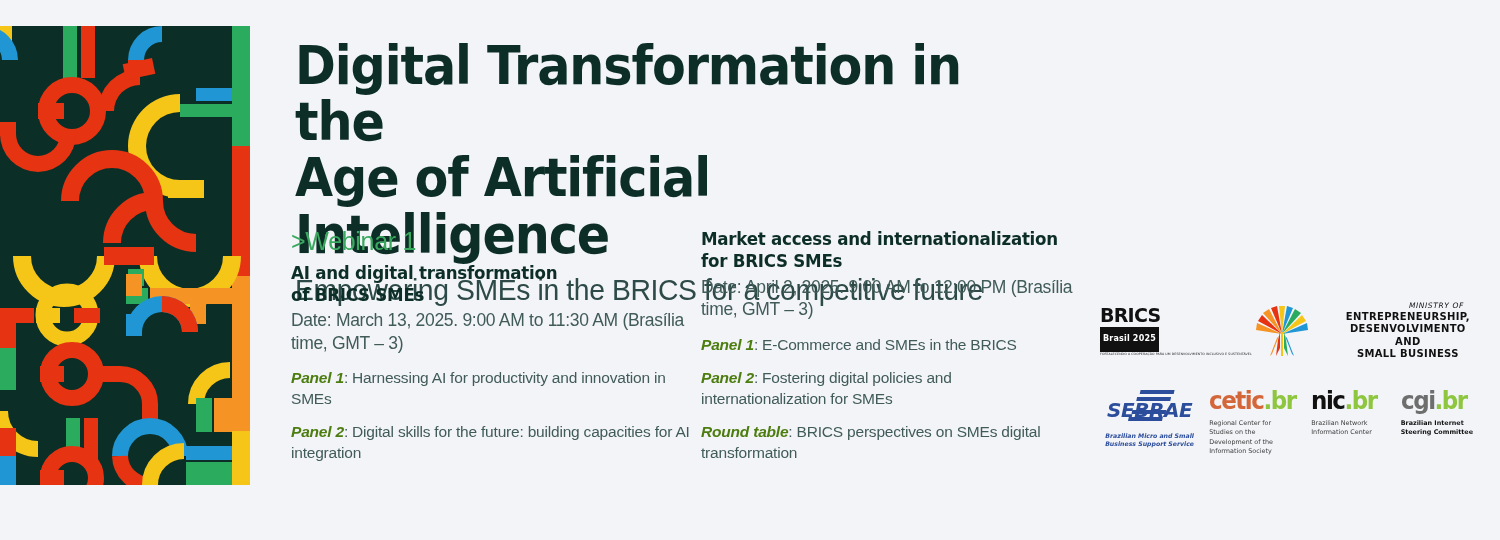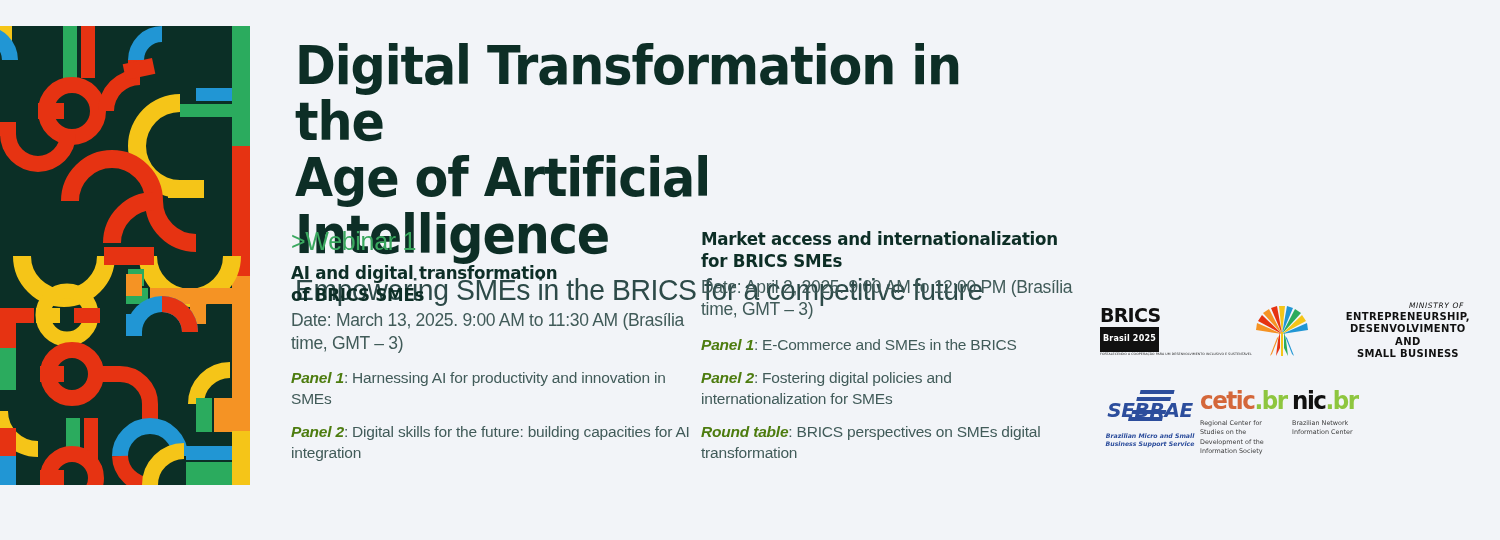--- a/index.html
+++ b/index.html
@@ -125,21 +125,21 @@
     position: absolute;
     left: 1100px;
     top: 300px;
     width: 380px;
   }
   .logo-row {
     display: flex;
     align-items: center;
   }
   .logo-row.row1 { height: 62px; gap: 24px; }
-  .logo-row.row2 { margin-top: 26px; height: 72px; align-items: flex-start; }
+  .logo-row.row2 { margin-top: 26px; height: 72px; gap: 10px; align-items: flex-start; }
 
   .logo { display: flex; align-items: center; }
 
   
   .brics-lockup { display: flex; align-items: center; gap: 4px; }
   .brics-word {
     font-family: "DejaVu Sans", sans-serif;
     font-weight: 700;
     font-size: 20px;
     letter-spacing: -0.8px;
@@ -470,17 +470,26 @@
       <div class="logo" style="flex-direction:column;align-items:flex-start;width:80px;">
         <div class="br-word">
           <span style="color:#111;">nic</span><span style="color:#8ec63f;">.br</span>
         </div>
         <div class="br-sub">
           <span>Brazilian Network</span><br>
           <span>Information Center</span>
         </div>
       </div>
 
+      <div class="logo" style="flex-direction:column;align-items:flex-start;width:80px;">
+        <div class="br-word">
+          <span style="color:#6e6e6e;">cgi</span><span style="color:#8ec63f;">.br</span>
+        </div>
+        <div class="br-sub bold">
+          <span>Brazilian Internet</span><br>
+          <span>Steering Committee</span>
+        </div>
+      </div>
 
     </div>
   </div>
 
 </div>
 
 </body></html>

